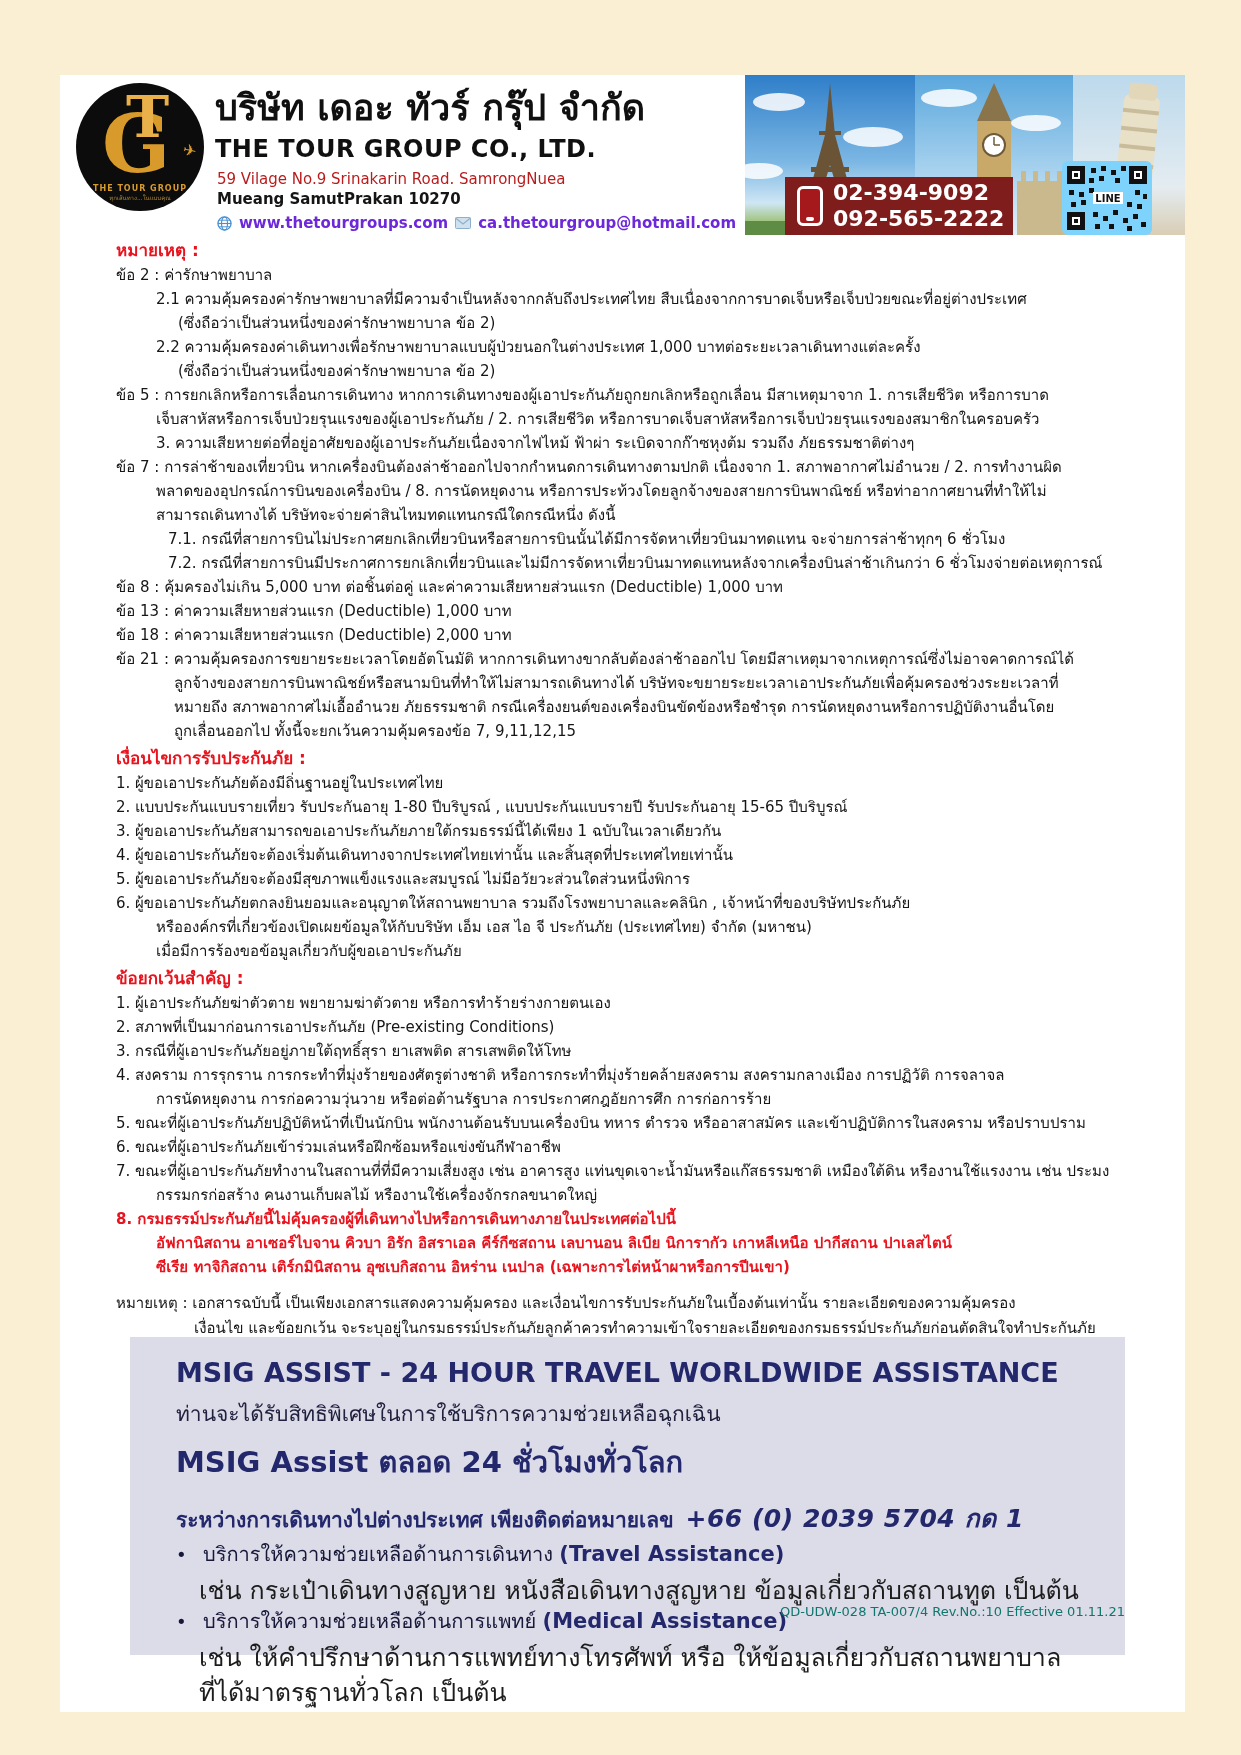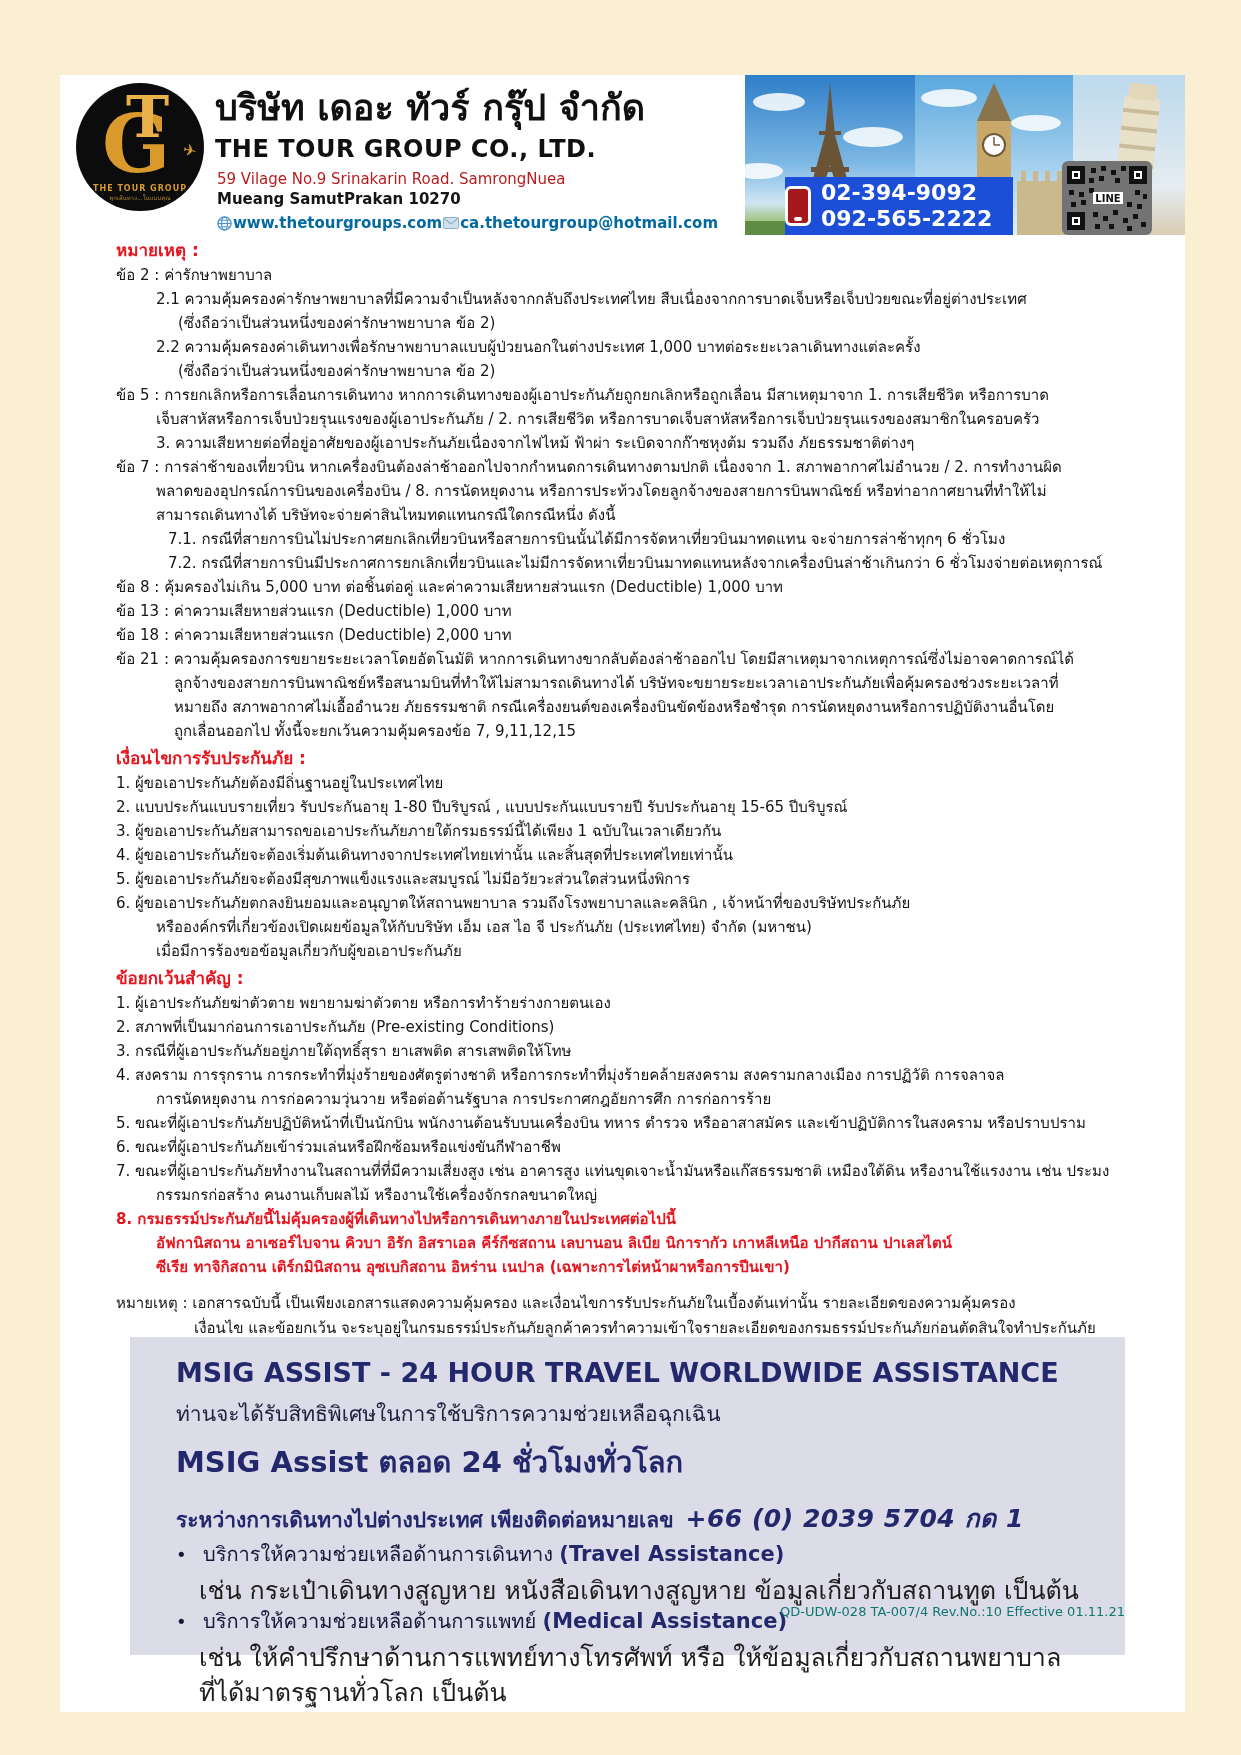--- a/index.html
+++ b/index.html
@@ -23,44 +23,44 @@
   .lg-g { position:absolute; left:26px; top:14px; font-size:80px; font-weight:bold; color:#d89a2b; font-family:"DejaVu Serif","Liberation Serif",serif; }
   .lg-t { position:absolute; left:50px; top:0px;  font-size:58px; font-weight:bold; color:#eab04a; font-family:"DejaVu Serif","Liberation Serif",serif; }
   .lg-plane { position:absolute; right:8px; top:58px; font-size:16px; color:#d89a2b; transform:rotate(12deg); }
   .lg-caption { position:absolute; left:0; bottom:18px; width:100%; text-align:center; font-size:8px; letter-spacing:1px; color:#d89a2b; font-weight:bold; }
   .lg-tagline { position:absolute; left:0; bottom:8px; width:100%; text-align:center; font-size:6px; color:#b78a36; }
 
   .company-th { position:absolute; left:155px; top:4px;  font-size:36px; font-weight:bold; color:#101010; white-space:nowrap; }
   .company-en { position:absolute; left:155px; top:60px; font-size:24px; font-weight:bold; color:#101010; letter-spacing:0.5px; white-space:nowrap; }
   .addr1 { position:absolute; left:157px; top:95px;  font-size:15px; font-weight:normal; color:#b91c1c; white-space:nowrap; }
   .addr2 { position:absolute; left:157px; top:115px; font-size:15px; font-weight:bold; color:#151515; white-space:nowrap; }
-  .webline { position:absolute; left:157px; top:139px; font-size:15px; font-weight:bold; color:#0369a1; display:flex; align-items:center; gap:1px; white-space:nowrap; }
+  .webline { position:absolute; left:157px; top:139px; font-size:15px; font-weight:bold; color:#6d28d9; display:flex; align-items:center; gap:7px; white-space:nowrap; }
   .webline svg { display:block; }
 
   
   .collage { position:absolute; left:685px; top:0; width:440px; height:160px; display:flex; overflow:hidden; }
   .panel { position:relative; height:160px; overflow:hidden; }
   .panel.eiffel { width:170px; background:linear-gradient(180deg,#2f7ec9 0%,#7db8e4 55%,#cfe6f4 80%,#9fc27a 92%,#6f9b4e 100%); }
   .panel.bigben { width:158px; background:linear-gradient(180deg,#5aa7dd 0%,#a8d2ee 60%,#e3f1fa 100%); }
   .panel.pisa   { width:112px; background:linear-gradient(180deg,#bcd9ec 0%,#e4ecf1 70%,#d9cdb4 100%); }
   .cloud { position:absolute; background:#ffffff; border-radius:50%; opacity:.85; }
   .panel svg { position:absolute; left:0; top:0; }
 
   
   .phone-banner {
     position:absolute; left:725px; top:102px; width:228px; height:58px;
-    background:#1d4ed8; display:flex; align-items:center; gap:10px; 
+    background:#7f1d1d; display:flex; align-items:center; gap:10px; padding-left:12px;
   }
   .phone-icon { width:26px; height:40px; border:3px solid #ffffff; border-radius:6px; position:relative; background:#a5191c; }
   .phone-icon::after { content:""; position:absolute; left:50%; bottom:2px; transform:translateX(-50%); width:8px; height:4px; background:#ffffff; border-radius:2px; }
   .phone-nums { display:flex; flex-direction:column; line-height:26px; }
   .phone-num { color:#ffffff; font-size:22px; font-weight:bold; white-space:nowrap; }
 
   
-  .qr { position:absolute; left:1002px; top:86px; width:90px; height:74px; background:#737373; border-radius:6px; padding:3px; }
+  .qr { position:absolute; left:1002px; top:86px; width:90px; height:74px; background:#7dd3fc; border-radius:6px; padding:3px; }
   .qr svg { display:block; }
 
   
   .body-text { position:absolute; left:56px; top:160px; width:1010px; }
   .sec-head { color:#e8131d; font-weight:bold; font-size:17px; line-height:26px; margin-top:2px; white-space:nowrap; }
   .bline { font-size:15px; line-height:24px; color:#161616; white-space:nowrap; overflow:hidden; }
   .bline.ind1  { padding-left:40px; }
   .bline.ind15 { padding-left:52px; }
   .bline.ind2  { padding-left:62px; }
   .bline.ind1b { padding-left:58px; }

